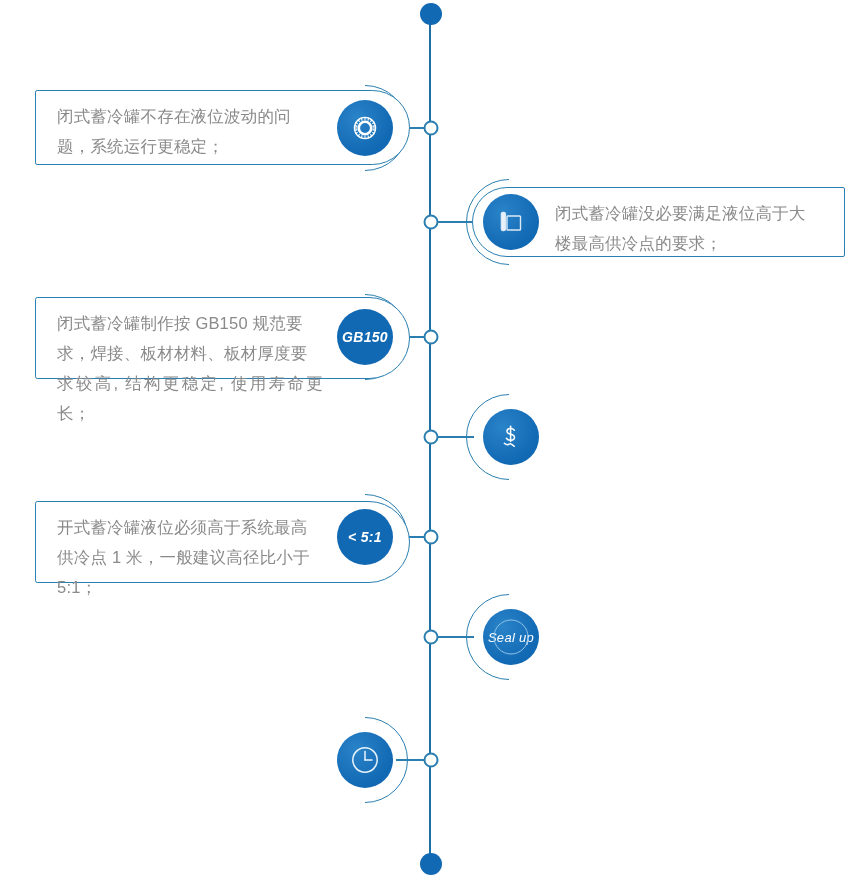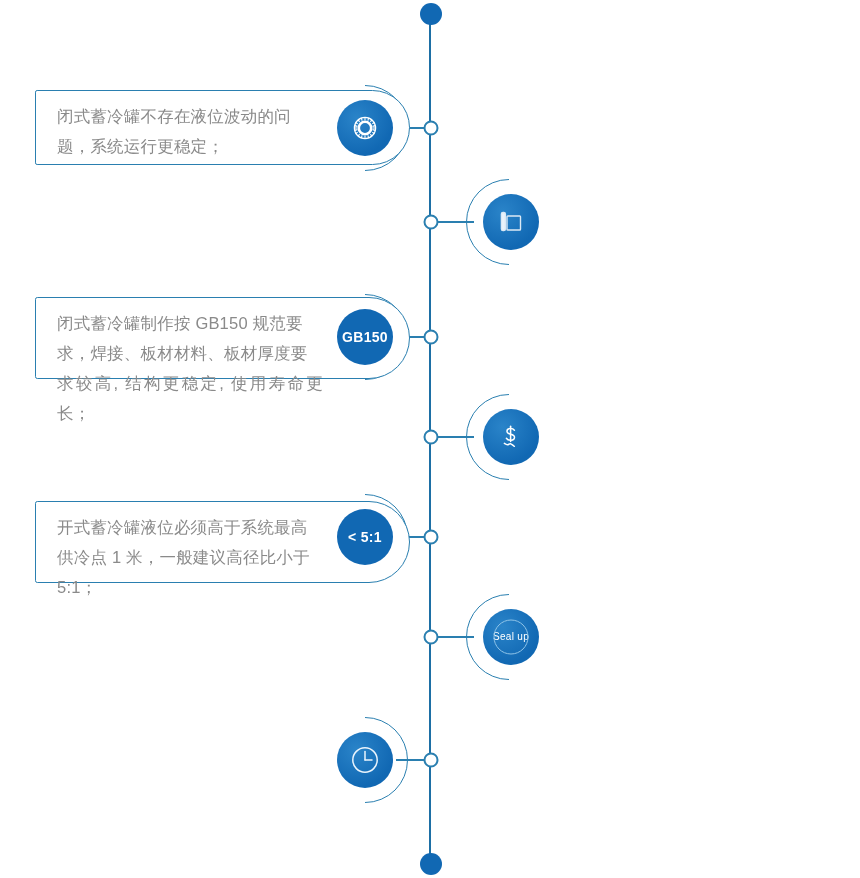--- a/index.html
+++ b/index.html
@@ -70,23 +70,23 @@
 
   
   .bubble{
     position:absolute;width:56px;height:56px;border-radius:50%;
     background:#1168b3;z-index:5;
     display:flex;align-items:center;justify-content:center;
     color:#ffffff;
   }
   .bubble.grad{background:radial-gradient(circle at 35% 32%,#2a84c9 0%,#1168b3 70%);}
   .bubble .lbl{
-    font-size:14px;font-weight:600;letter-spacing:.3px;line-height:1;
-  }
-  .bubble .lbl.small{font-size:10px;font-weight:400;text-align:center;}
+    font-size:14px;font-weight:600;letter-spacing:.3px;line-height:1;font-style:italic;
+  }
+  .bubble .lbl.small{font-size:13px;font-weight:400;text-align:center;}
   .bubble svg{display:block;}
 </style>
 </head>
 <body>
 
 <div id="stage">
 
   <div class="axis-line"></div>
   <div class="axis-cap top"></div>
   <div class="axis-cap bottom"></div>
@@ -125,20 +125,24 @@
           <line x1="9" y1="7.6" x2="10.6" y2="9.9"></line>
             <line x1="12.3" y1="5.9" x2="13.1" y2="8.7"></line>
         </g>
       </g>
     </svg>
   </div>
 
   <div class="stub" style="left:436px;top:221px;width:38px;"></div>
   <div class="node-dot" style="top:222px;"></div>
   <div class="arc r" style="left:466px;top:179px;"></div>
+  <div class="card right" style="top:187px;height:70px;">
+    <div class="txt">闭式蓄冷罐没必要满足液位高于大
+楼最高供冷点的要求；</div>
+  </div>
   <div class="bubble grad" style="left:483px;top:194px;">
     <svg width="30" height="30" viewBox="0 0 30 30" aria-hidden="true">
       <g stroke="#dbe9f5" fill="none" stroke-width="1.4">
         <rect x="11" y="9" width="13.5" height="14" rx="0.8"></rect>
         <rect x="5.4" y="5.5" width="4" height="18" rx="1.6" fill="#eaf3fb" stroke="#dbe9f5"></rect>
       </g>
     </svg>
   </div>
 
   <div class="stub" style="left:396px;top:336px;width:38px;"></div>

